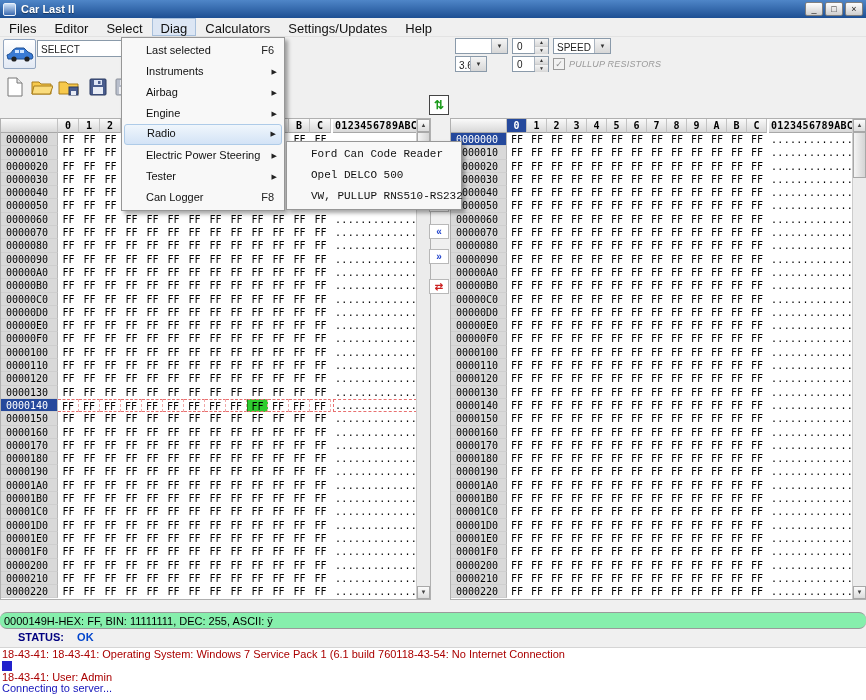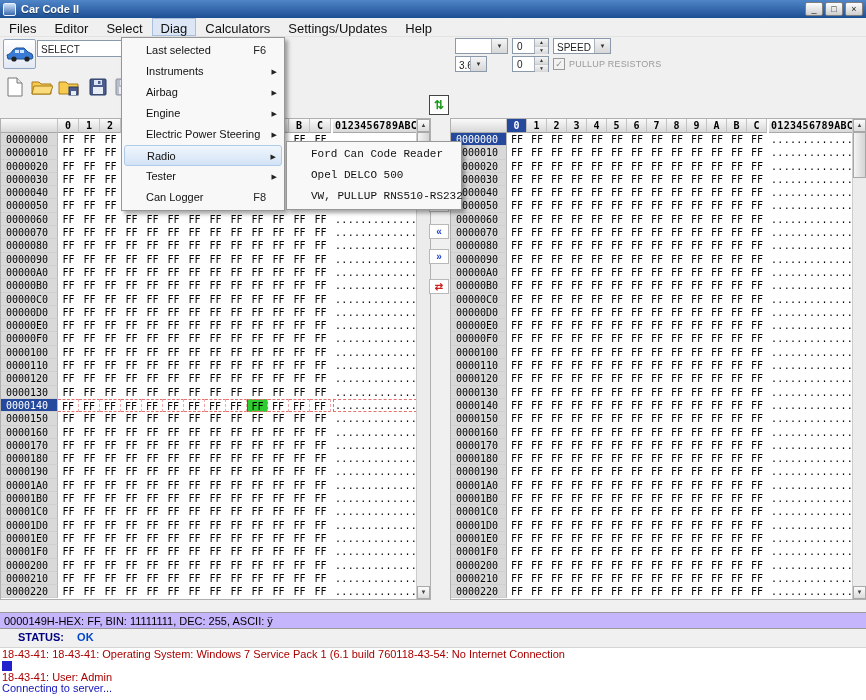--- a/index.html
+++ b/index.html
@@ -39,21 +39,21 @@
   .spinner{position:absolute;background:#fff;border:1px solid #8a9aaa;height:16px;box-sizing:border-box;display:flex;font-size:10px;}
   #spinner-top{left:512px;top:1px;width:37px;}
   #spinner-bottom{left:512px;top:19px;width:37px;}
   .spin-val{flex:1;padding:2px 0 0 4px;color:#222;}
   .spin-btns{width:13px;display:flex;flex-direction:column;border-left:1px solid #aab4c0;}
   .spin-btn{flex:1;background:linear-gradient(#f5f5f5,#d7d7d7);font-size:5px;line-height:7px;text-align:center;color:#333;border-bottom:1px solid #ccc;}
   .spin-btn:last-child{border-bottom:none;}
   .checkbox-row{position:absolute;left:553px;top:21px;display:flex;align-items:center;gap:4px;}
   .checkbox{width:12px;height:12px;background:#f2f2f2;border:1px solid #9a9a9a;box-sizing:border-box;
     display:flex;align-items:center;justify-content:center;font-size:9px;color:#8f8f8f;}
-  .checkbox-label{font-size:9px;color:#9a9a9a;letter-spacing:.2px;}
+  .checkbox-label{font-size:9px;color:#9a9a9a;letter-spacing:.2px;font-style:italic;}
   .tool-btn{position:absolute;top:37px;width:25px;height:26px;display:flex;align-items:center;justify-content:center;}
   #tb1{left:2px;} #tb2{left:29px;} #tb3{left:56px;} #tb4{left:85px;} #tb5{left:111px;}
 
   
   .hexpanel{position:absolute;top:118px;height:480px;background:#fff;border:1px solid #b0b0b0;
     box-sizing:content-box;overflow:hidden;z-index:1;}
   .panel-left{left:0;width:429px;--cw:21px;--aw:57px;}
   .panel-right{left:450px;width:415px;--cw:20px;--aw:56px;}
   .hx-row{display:flex;height:13.3px;line-height:13.3px;}
   .hx-addr{width:var(--aw);box-sizing:border-box;background:#d9d9d9;border-right:1px solid #b8b8b8;
@@ -84,46 +84,46 @@
   #transfer-strip .ticon:nth-child(3){top:197px;}
   #transfer-strip .ticon:nth-child(4){top:224px;}
   #transfer-strip .ticon:nth-child(5){top:249px;}
   #transfer-strip .ticon:nth-child(6){top:279px;}
 
   
   .popup{position:absolute;background:#f8f8f8;border:1px solid #979797;box-shadow:3px 3px 4px rgba(0,0,0,.35);
     font-size:11px;padding:2px;box-sizing:border-box;}
   #diag-menu{left:121px;top:37px;width:164px;z-index:200;}
   #radio-submenu{left:286px;top:141px;width:176px;z-index:210;font-family:Liberation Mono, monospace;}
-  .pm-item{height:21px;line-height:21px;display:flex;align-items:flex-start;padding:0 6px 0 22px;
+  .pm-item{height:21px;line-height:21px;display:flex;align-items:flex-end;padding:0 6px 0 22px;
     position:relative;color:#111;box-sizing:border-box;white-space:nowrap;}
   .pm-item.hl{background:linear-gradient(#f0f6fc,#d3e3f6);border:1px solid #aecbe8;border-radius:3px;}
   .pm-label{flex:1;}
-  .pm-shortcut{margin-left:12px;margin-right:10px;color:#222;}
+  .pm-shortcut{margin-left:12px;margin-right:2px;color:#222;}
   .pm-arrow{position:absolute;right:5px;font-size:7px;color:#222;}
 
   
-  #cursor-info{position:absolute;left:0;top:612px;width:866px;height:17px;background:#c4b5fd;
+  #cursor-info{position:absolute;left:0;top:612px;width:866px;height:17px;background:#86efac;
     border-top:1px solid #9a9a9a;border-bottom:1px solid #9a9a9a;font-size:11px;line-height:16px;
-    padding-left:4px;box-sizing:border-box;color:#000;}
+    padding-left:4px;box-sizing:border-box;color:#000;border-radius:7px;}
   #status-bar{position:absolute;left:0;top:631px;width:756px;height:15px;font-size:11px;font-weight:bold;padding-left:18px;box-sizing:border-box;}
   .status-label{color:#000080;} .status-value{color:#0044cc;margin-left:10px;}
   #log{position:absolute;left:0;top:647px;width:866px;height:53px;background:#fff;border-top:1px solid #d5d5d5;
     font-size:11px;line-height:11px;padding:1px 0 0 2px;box-sizing:border-box;}
   .log-line{white-space:nowrap;}
   .log-block{width:10px;height:10px;margin:1px 0;}
 </style>
 </head>
 <body>
 
 <div id="app">
 
   <div class="titlebar">
     <div class="app-icon"></div>
-    <div class="title-text">Car Code II</div>
+    <div class="title-text">Car Last II</div>
     <div class="win-btns">
       <div class="win-btn">_</div>
       <div class="win-btn">□</div>
       <div class="win-btn">×</div>
     </div>
   </div>
 
   <div class="menubar">
       <div class="menu-item">Files</div>
       <div class="menu-item">Editor</div>
@@ -1495,26 +1495,26 @@
         <span class="pm-arrow">▶</span>
       </div>
       <div class="pm-item">
         <span class="pm-label">Airbag</span>
         <span class="pm-arrow">▶</span>
       </div>
       <div class="pm-item">
         <span class="pm-label">Engine</span>
         <span class="pm-arrow">▶</span>
       </div>
+      <div class="pm-item hl">
+        <span class="pm-label">Radio</span>
+        <span class="pm-arrow">▶</span>
+      </div>
       <div class="pm-item">
         <span class="pm-label">Electric Power Steering</span>
-        <span class="pm-arrow">▶</span>
-      </div>
-      <div class="pm-item hl">
-        <span class="pm-label">Radio</span>
         <span class="pm-arrow">▶</span>
       </div>
       <div class="pm-item">
         <span class="pm-label">Tester</span>
         <span class="pm-arrow">▶</span>
       </div>
       <div class="pm-item">
         <span class="pm-label">Can Logger</span>
         <span class="pm-shortcut">F8</span>
       </div>

